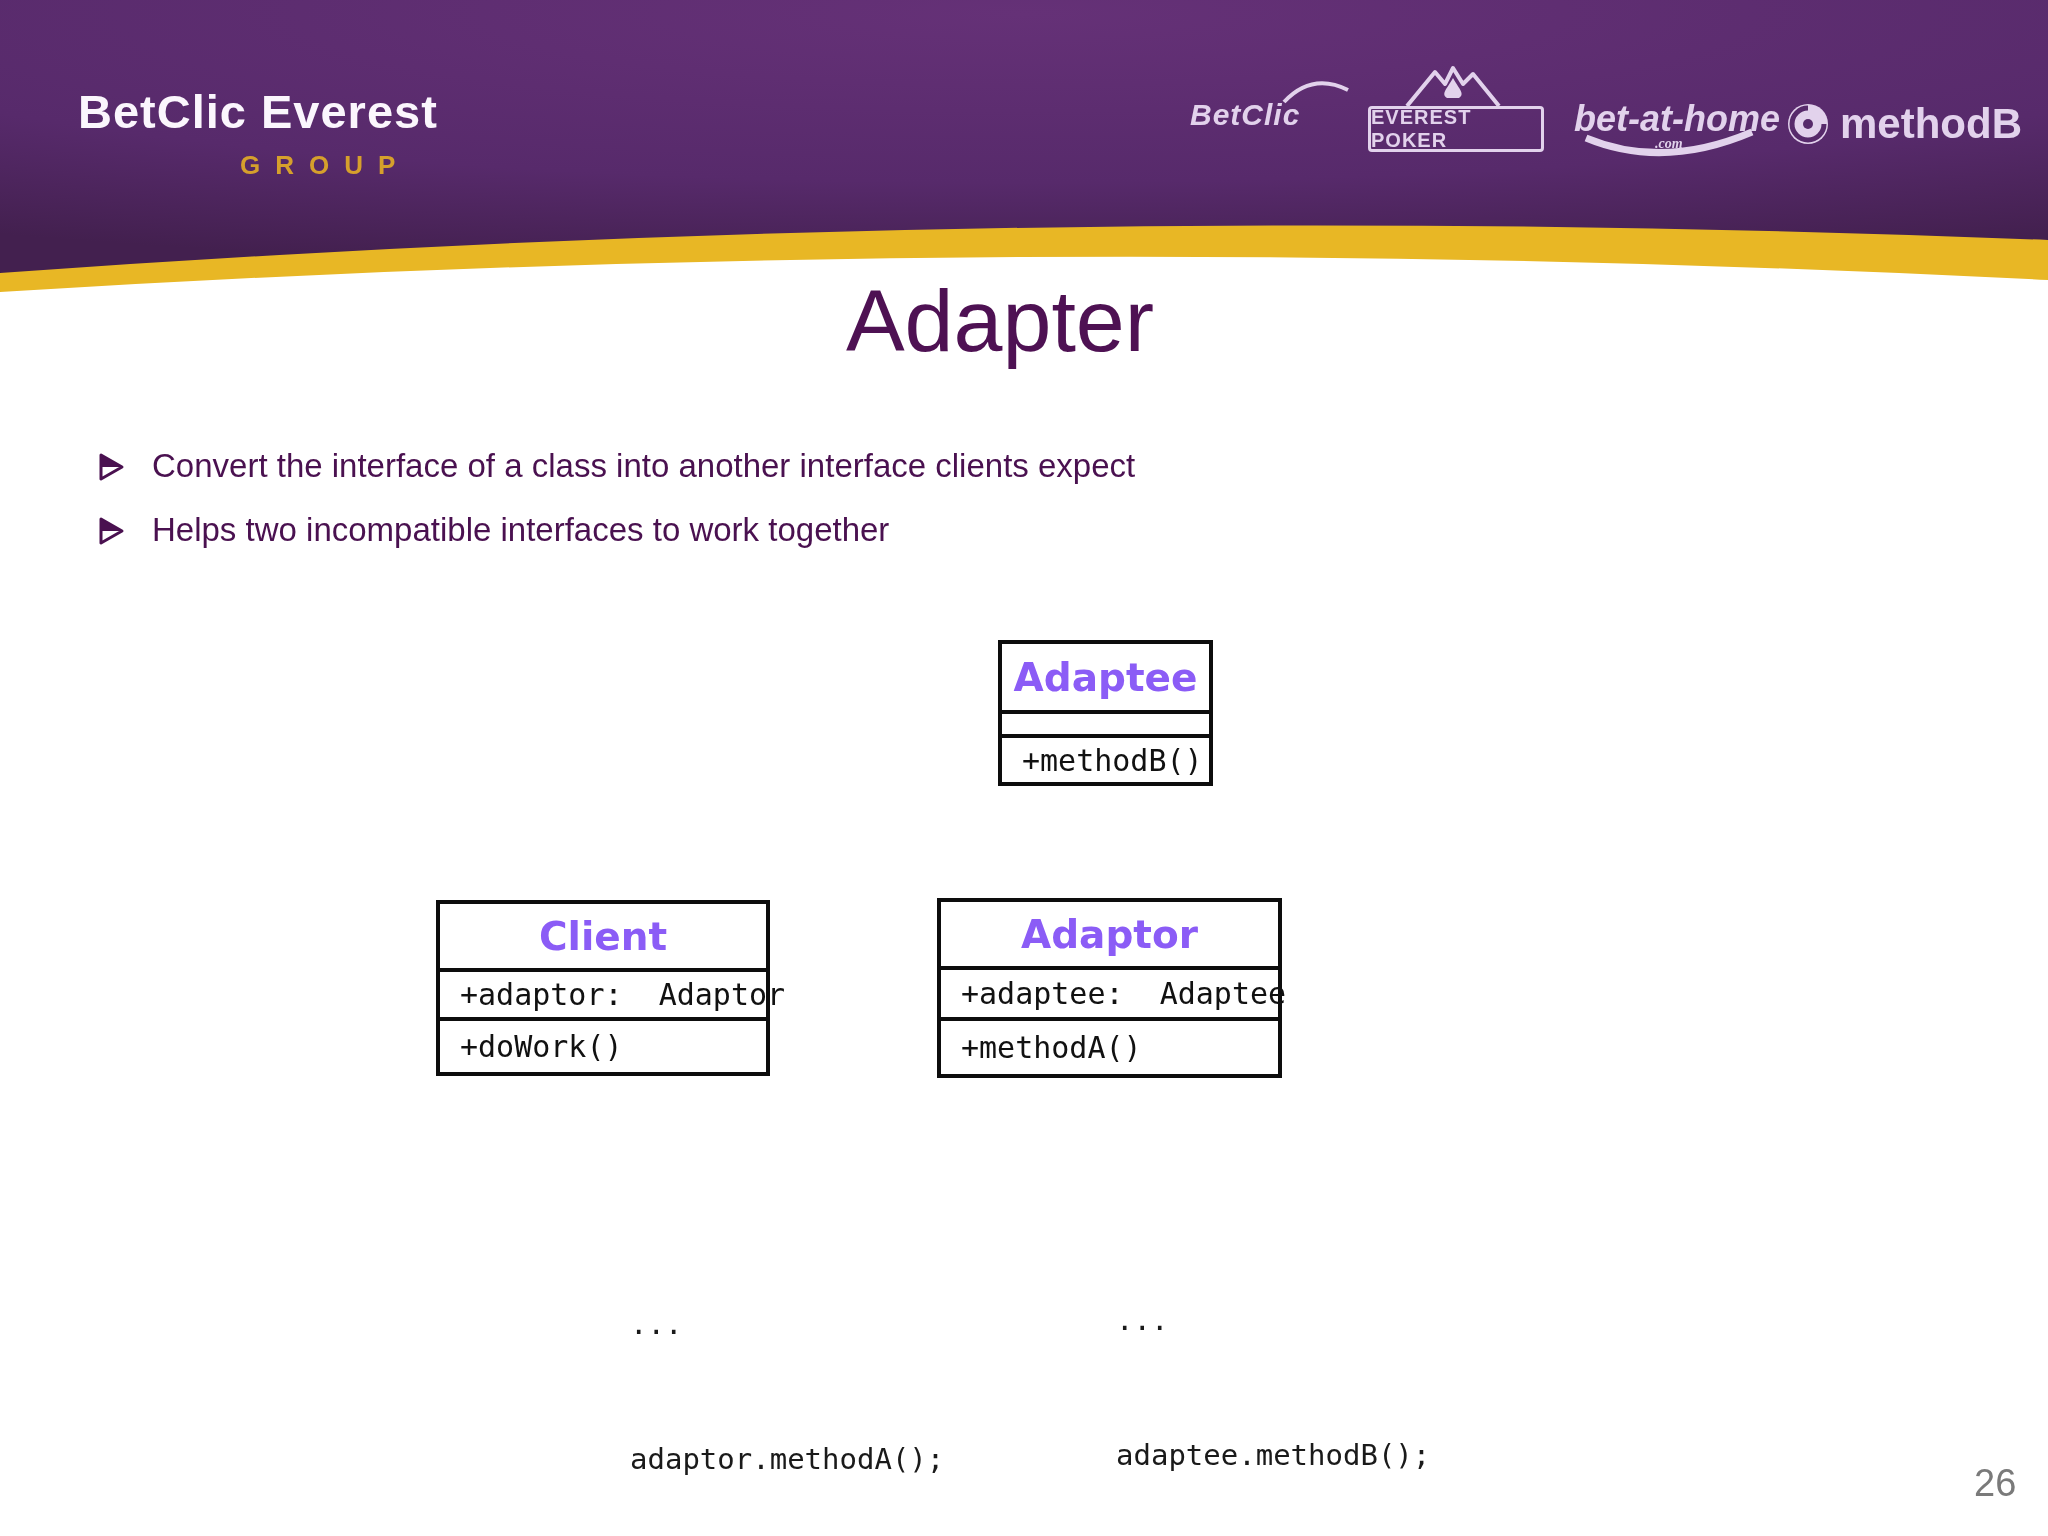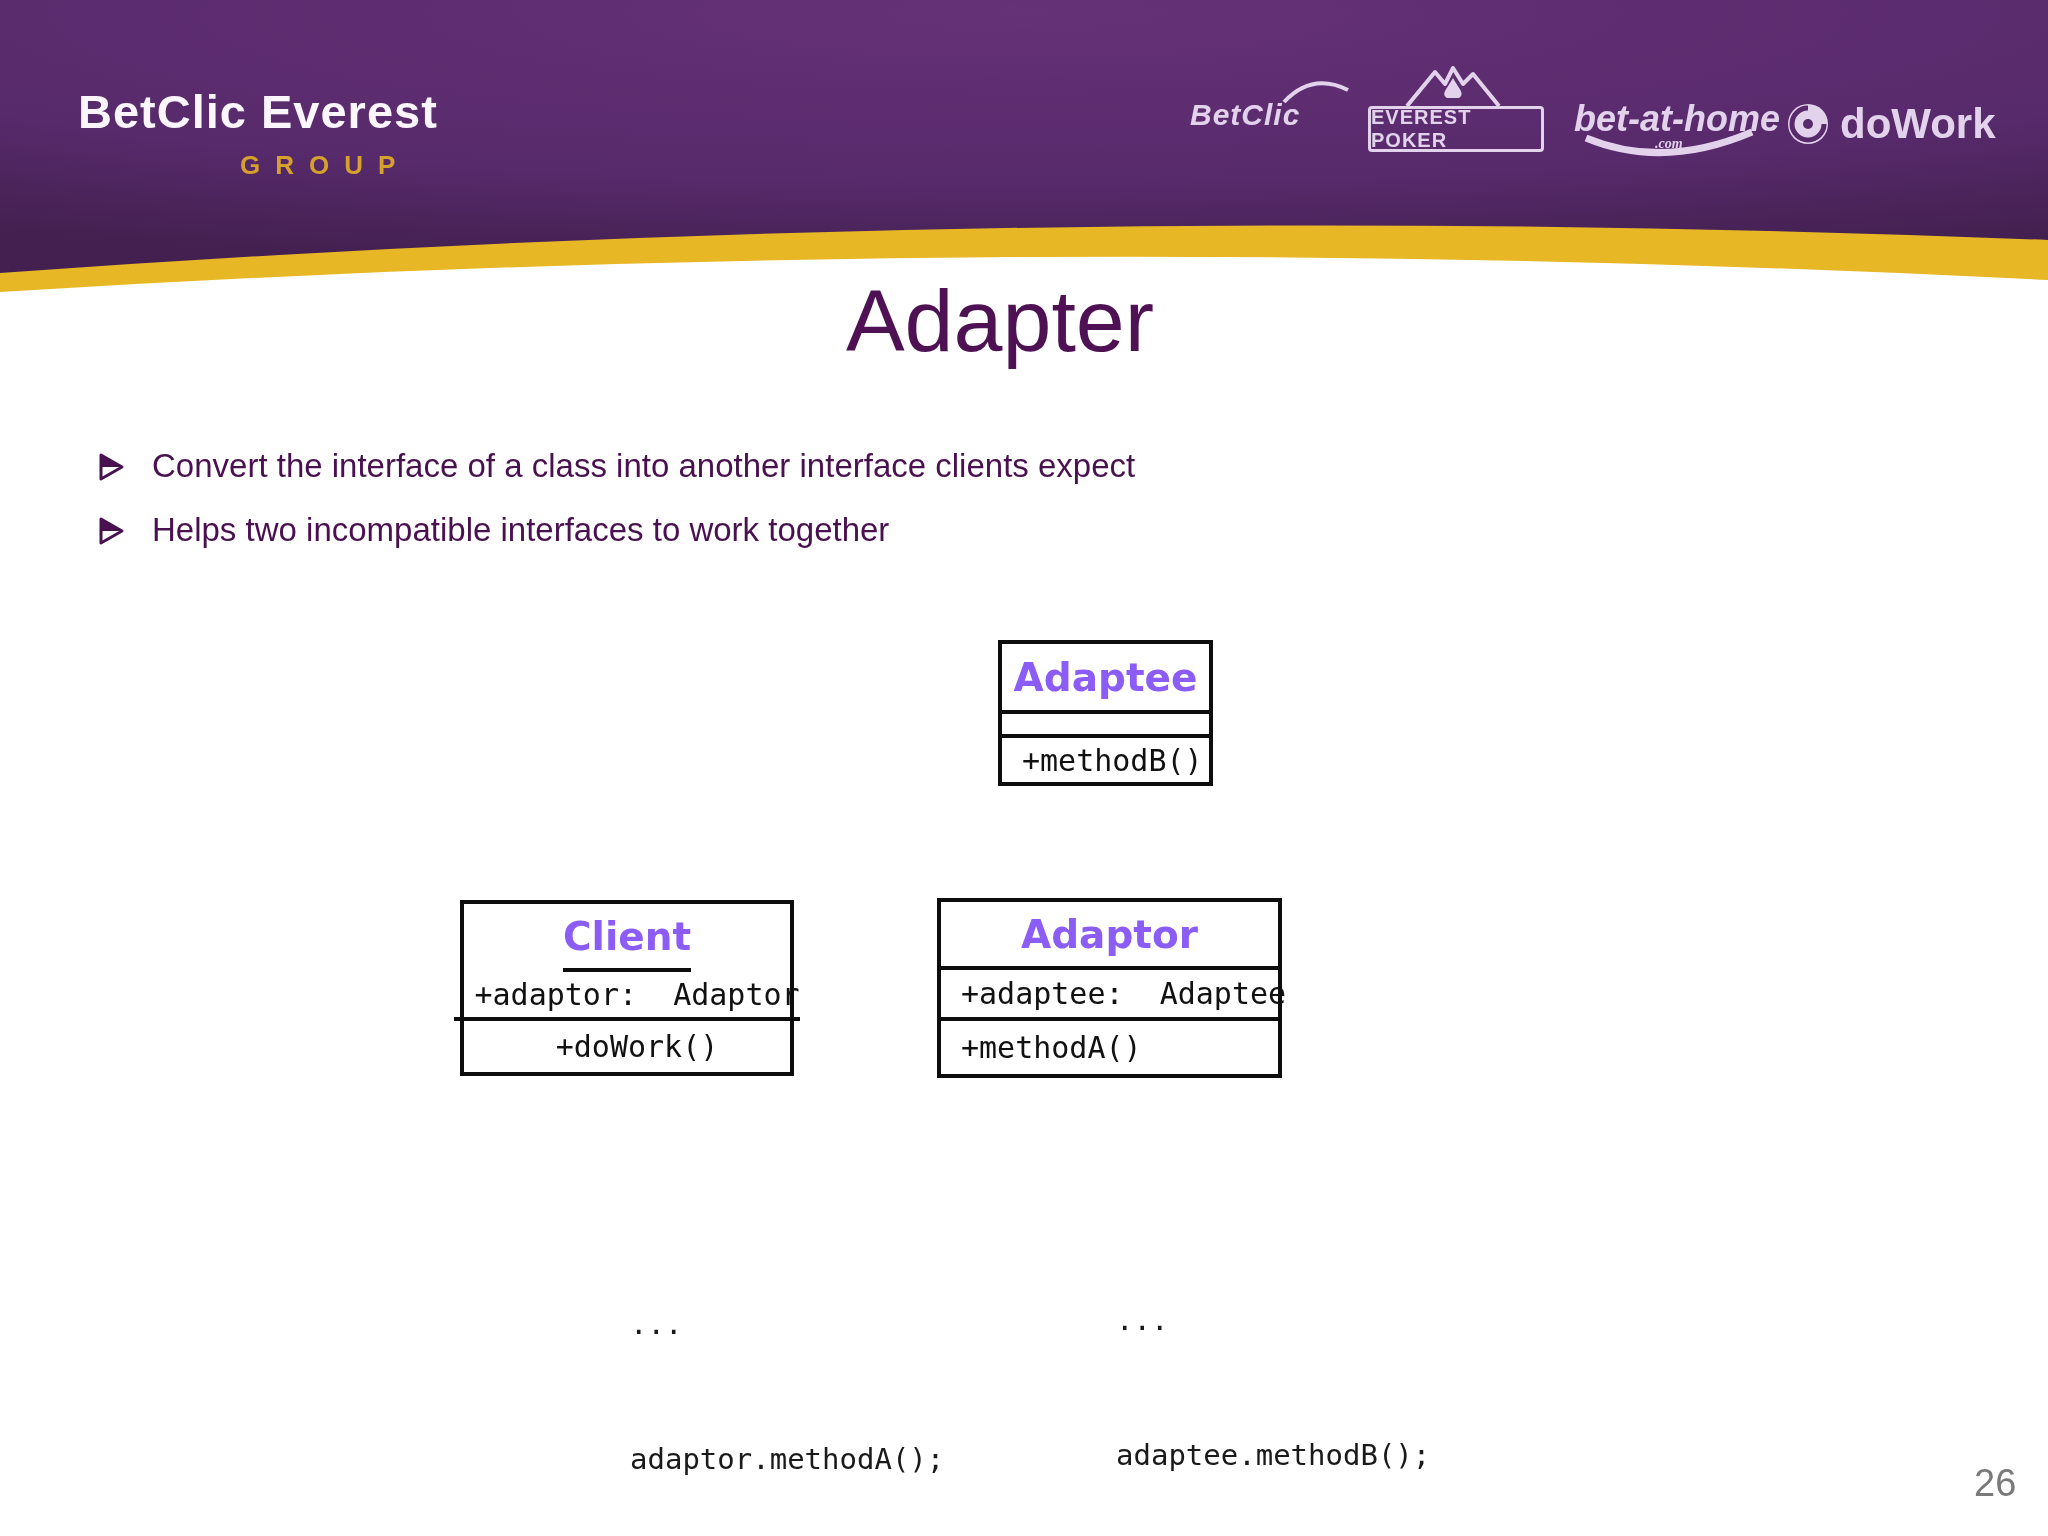--- a/index.html
+++ b/index.html
@@ -39,21 +39,21 @@
   
   .uml-class{position:absolute;background:#ffffff;border:4px solid #0d0d0d;display:flex;flex-direction:column;box-sizing:border-box;}
   .uml-title{border-bottom:4px solid #0d0d0d;display:flex;align-items:center;justify-content:center;
     font-family:"DejaVu Sans",sans-serif;font-weight:bold;font-size:39px;color:#8b5cf6;}
   .uml-attrs{border-bottom:4px solid #0d0d0d;display:flex;align-items:center;}
   .uml-methods{flex:1;display:flex;align-items:center;}
   .uml-member{font-family:"DejaVu Sans Mono",monospace;font-size:30px;color:#111;padding-left:20px;white-space:pre;}
   #class-adaptee{left:998px;top:640px;width:215px;height:146px;}
   #class-adaptee .uml-title{height:66px;}
   #class-adaptee .uml-attrs{height:20px;}
-  #class-client{left:460px;top:900px;width:334px;height:176px;align-items:center;}
+  #class-client{left:436px;top:900px;width:334px;height:176px;}
   #class-client .uml-title{height:64px;}
   #class-client .uml-attrs{height:45px;}
   #class-adaptor{left:937px;top:898px;width:345px;height:180px;}
   #class-adaptor .uml-title{height:64px;}
   #class-adaptor .uml-attrs{height:47px;}
   .note-text{position:absolute;font-family:"DejaVu Sans Mono",monospace;font-size:29px;color:#1a1a1a;line-height:45px;white-space:pre;}
   #note1-text{left:630px;top:1212px;}
   #note2-text{left:1116px;top:1208px;}
   #diagram-overlay{position:absolute;left:0;top:0;pointer-events:none;}
   
@@ -95,21 +95,21 @@
     <path d="M8,10 Q85,42 174,4" stroke="#e2d2ec" stroke-width="7" fill="none"></path>
   </svg>
   <div id="logo-bah-com">.com</div>
 
   <div class="logo" id="logo-expekt">
     <svg width="44" height="44" viewBox="0 0 44 44">
       <circle cx="22" cy="22" r="20" fill="#e2d2ec"></circle>
       <path d="M22,6 A16,16 0 1 0 38,22" stroke="#572a6b" stroke-width="5" fill="none"></path>
       <circle cx="22" cy="22" r="5" fill="#572a6b"></circle>
     </svg>
-    <span>doWork</span>
+    <span>methodB</span>
   </div>
 
   <div class="slide-title">Adapter</div>
 
   <div class="bullets">
     <div class="bullet-row">
       <svg class="bullet-glyph" width="28" height="32" viewBox="0 0 28 32">
         <path d="M3,4 L24,16 L3,28 Z" fill="#ffffff" stroke="#4a1150" stroke-width="3" stroke-linejoin="round"></path>
         <path d="M3,4 L24,16 L3,16 Z" fill="#4a1150"></path>
       </svg>

